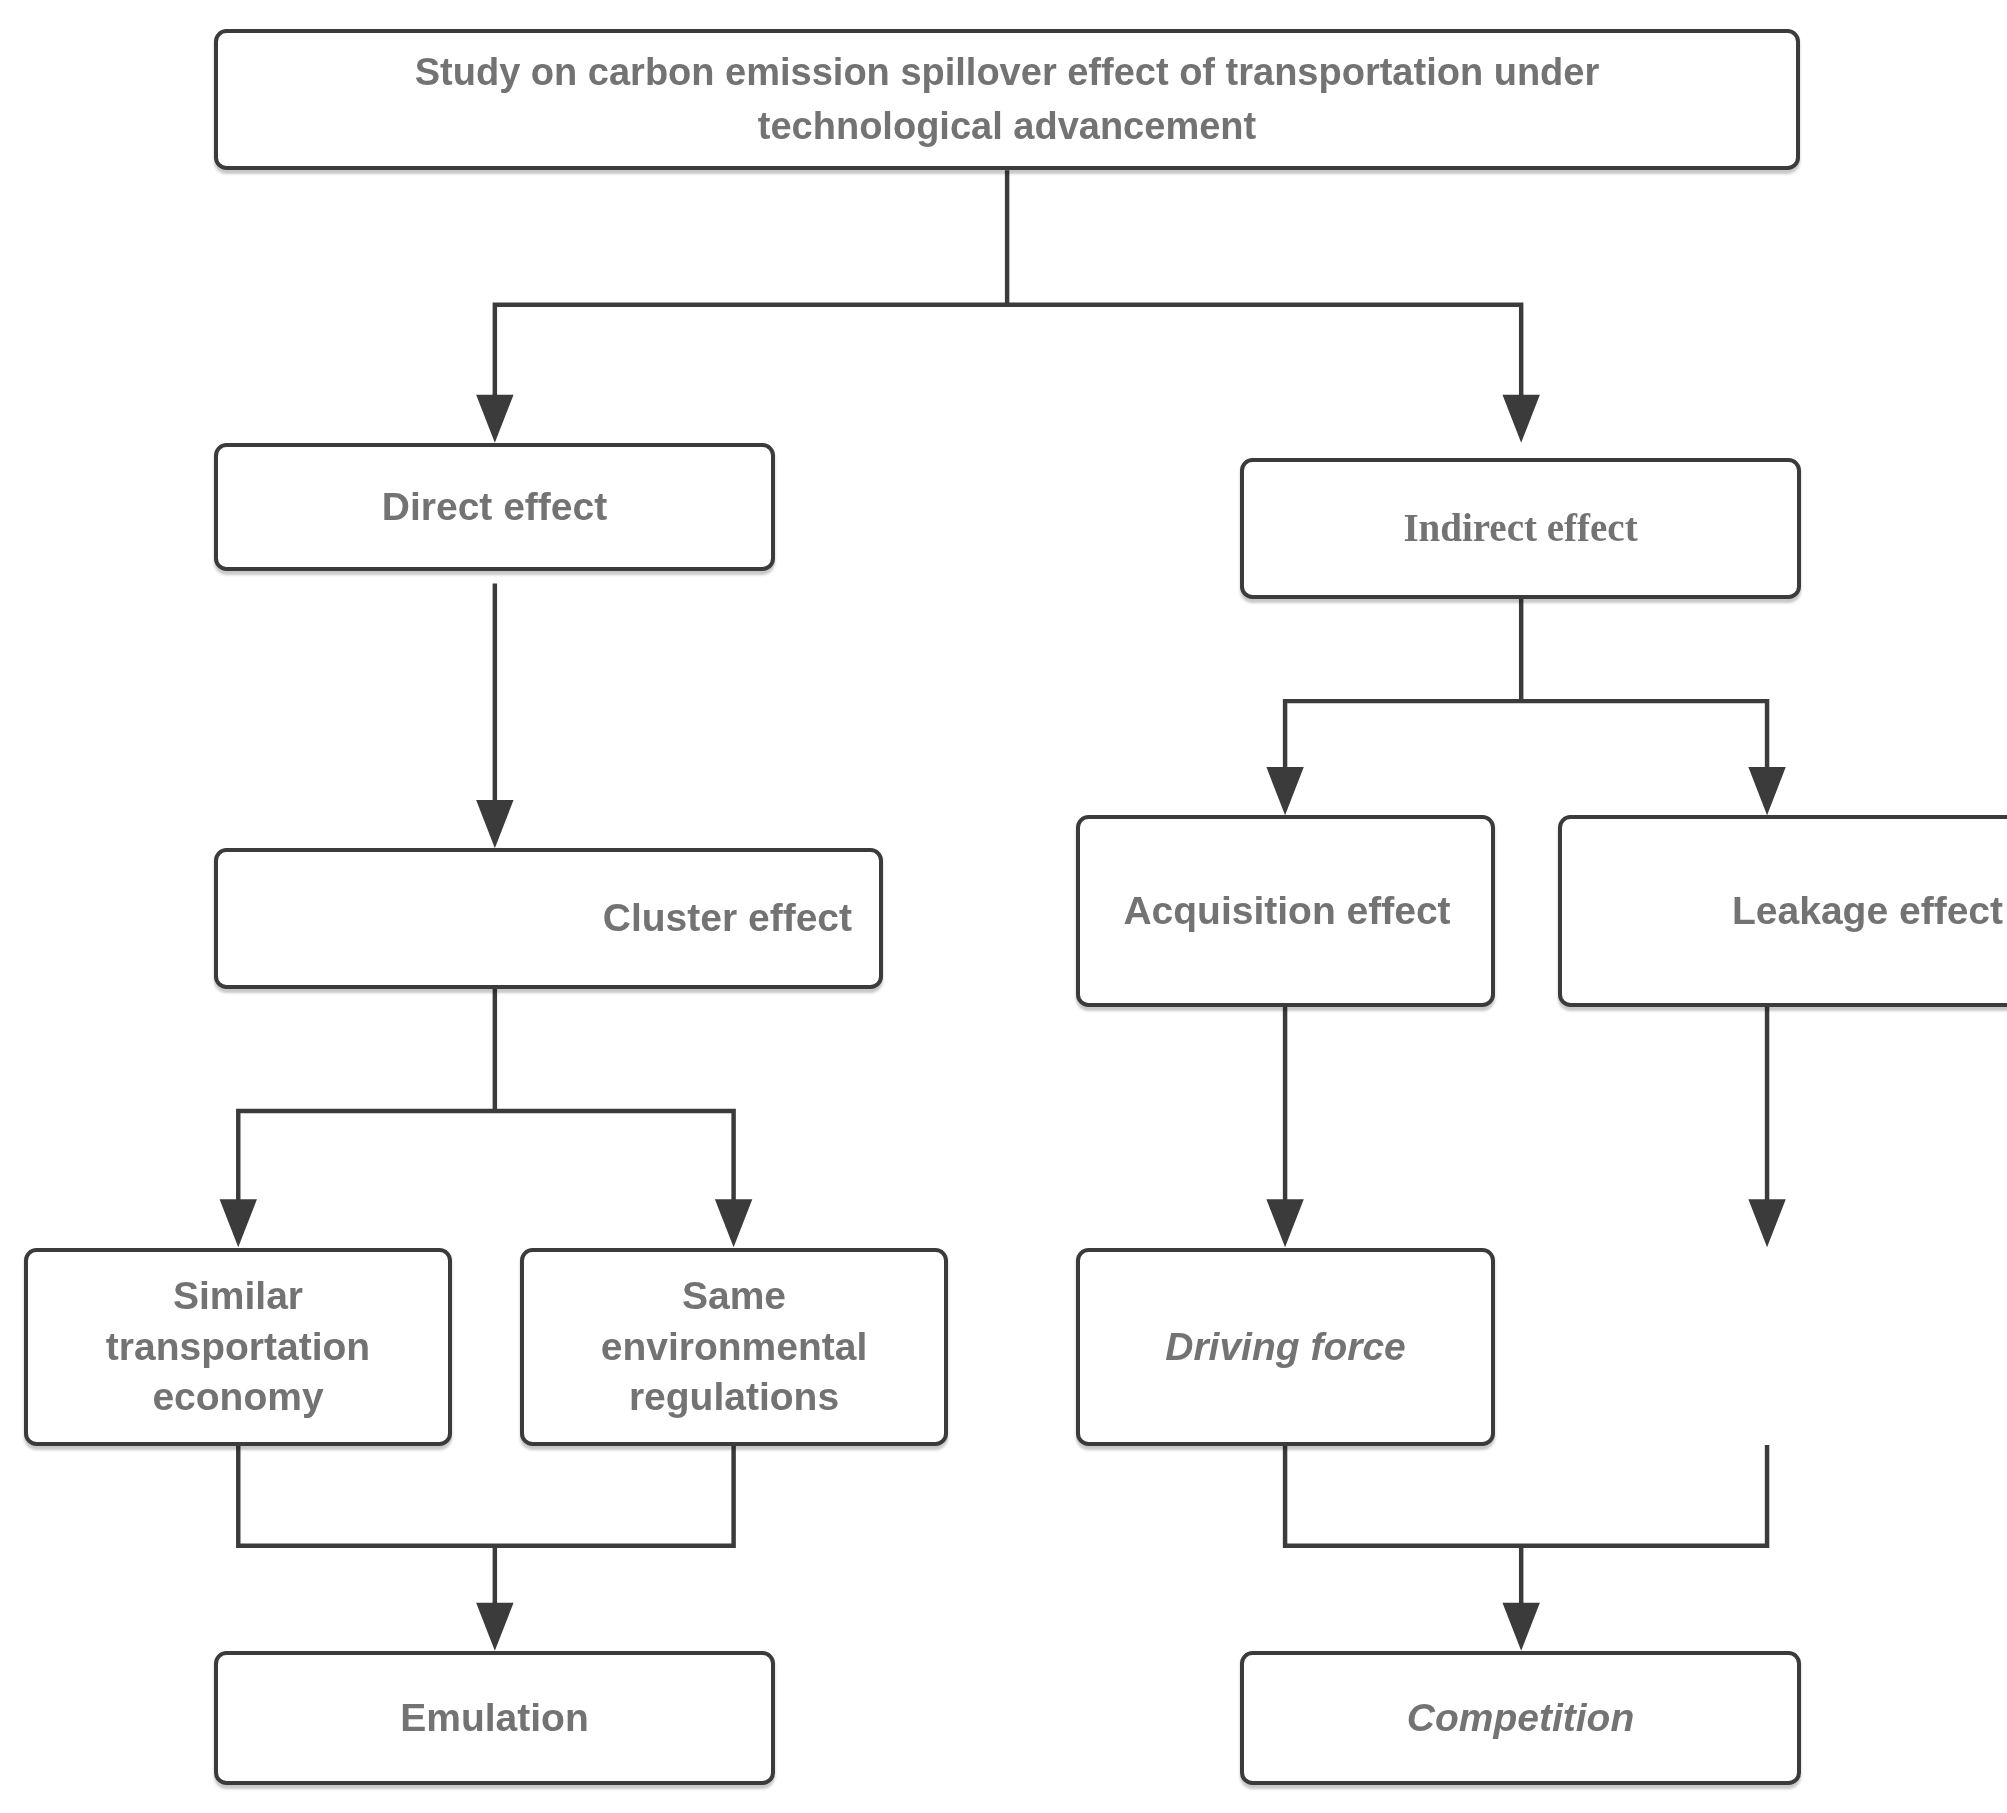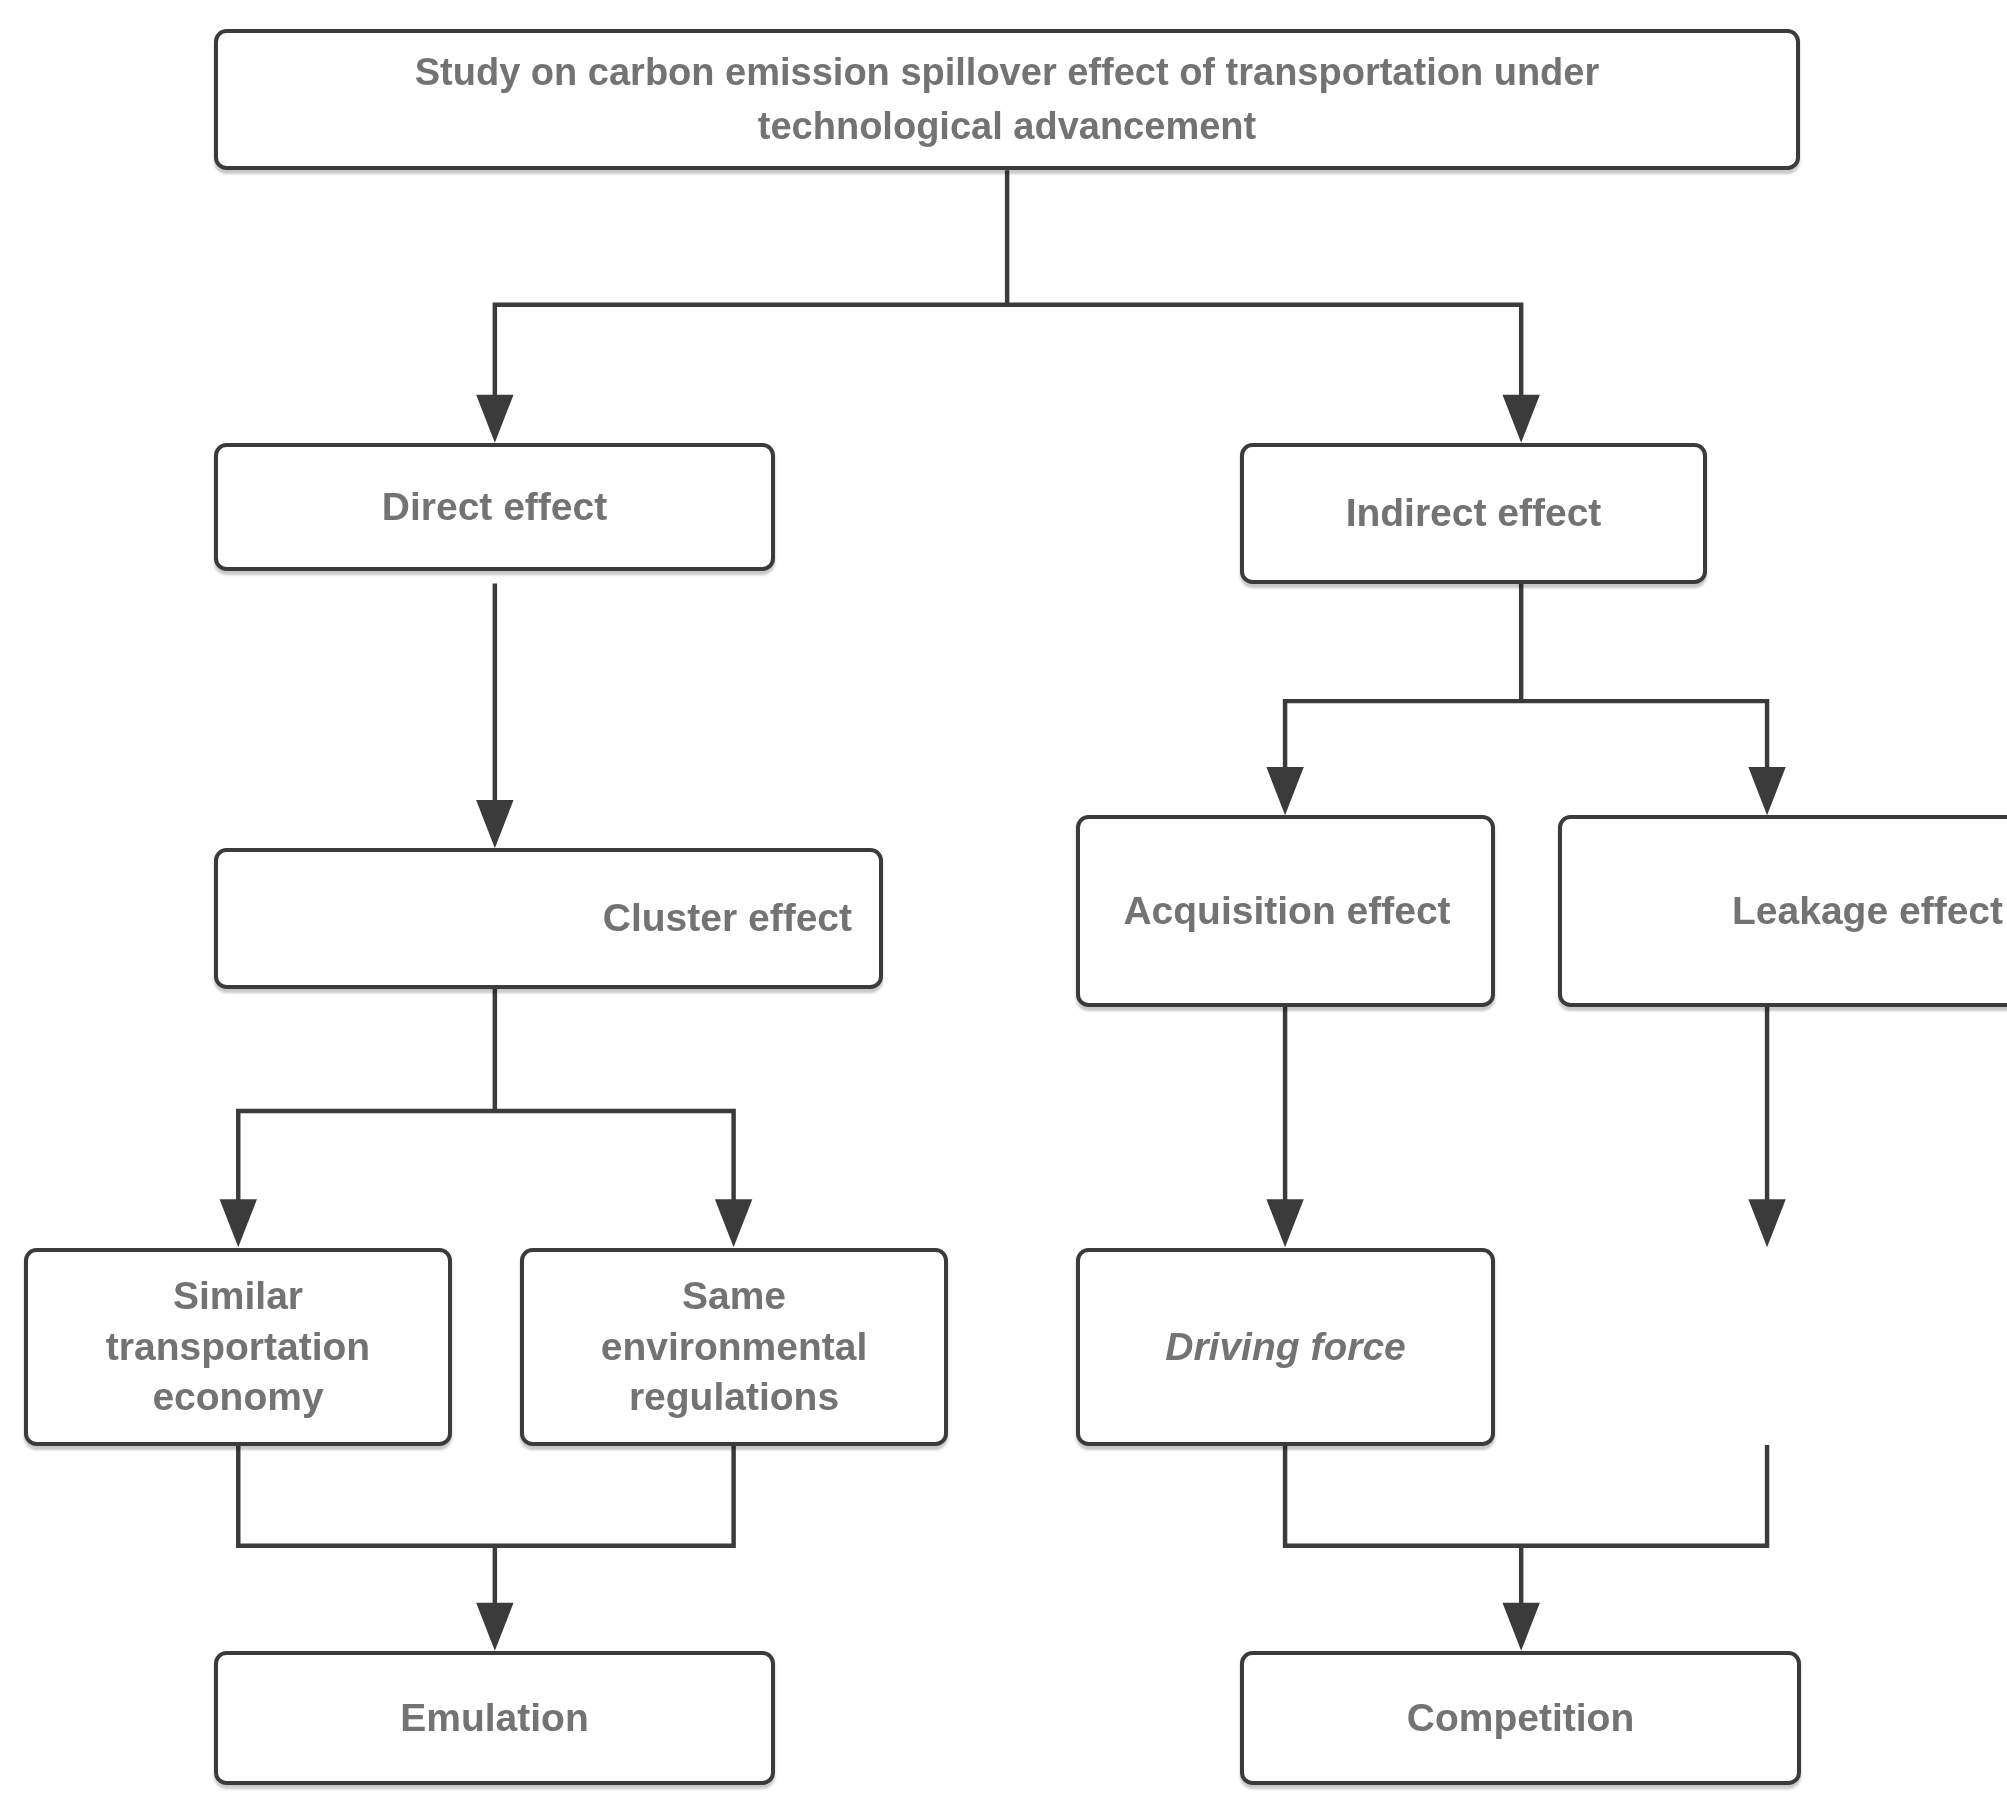--- a/index.html
+++ b/index.html
@@ -90,21 +90,21 @@
   </svg>
 
   <div class="node node--title" style="left:214px; top:29px; width:1586px; height:141px;">
     <span>Study on carbon emission spillover effect of transportation under technological advancement</span>
   </div>
 
   <div class="node" style="left:214px; top:443px; width:561px; height:128px;">
     <span>Direct effect</span>
   </div>
 
-  <div class="node" style="left:1240px; top:443px; width:467px; height:141px;">
+  <div class="node" style="left:1240px; top:458px; width:561px; height:141px;font-family:Liberation Serif, serif;">
     <span>Indirect effect</span>
   </div>
 
   <div class="node" style="left:214px; top:848px; width:669px; height:141px;justify-content:flex-end;">
     <span>Cluster effect</span>
   </div>
 
   <div class="node" style="left:1076px; top:815px; width:419px; height:192px;padding-left:30px;">
     <span>Acquisition effect</span>
   </div>
@@ -123,18 +123,18 @@
 
   <div class="node" style="left:1076px; top:1248px; width:419px; height:198px;font-style:italic;">
     <span>Driving force</span>
   </div>
 
 
   <div class="node" style="left:214px; top:1651px; width:561px; height:134px;">
     <span>Emulation</span>
   </div>
 
-  <div class="node" style="left:1240px; top:1651px; width:561px; height:134px;">
+  <div class="node" style="left:1240px; top:1651px; width:561px; height:134px;font-style:italic;">
     <span>Competition</span>
   </div>
 
 </div>
 
 
 </body></html>

